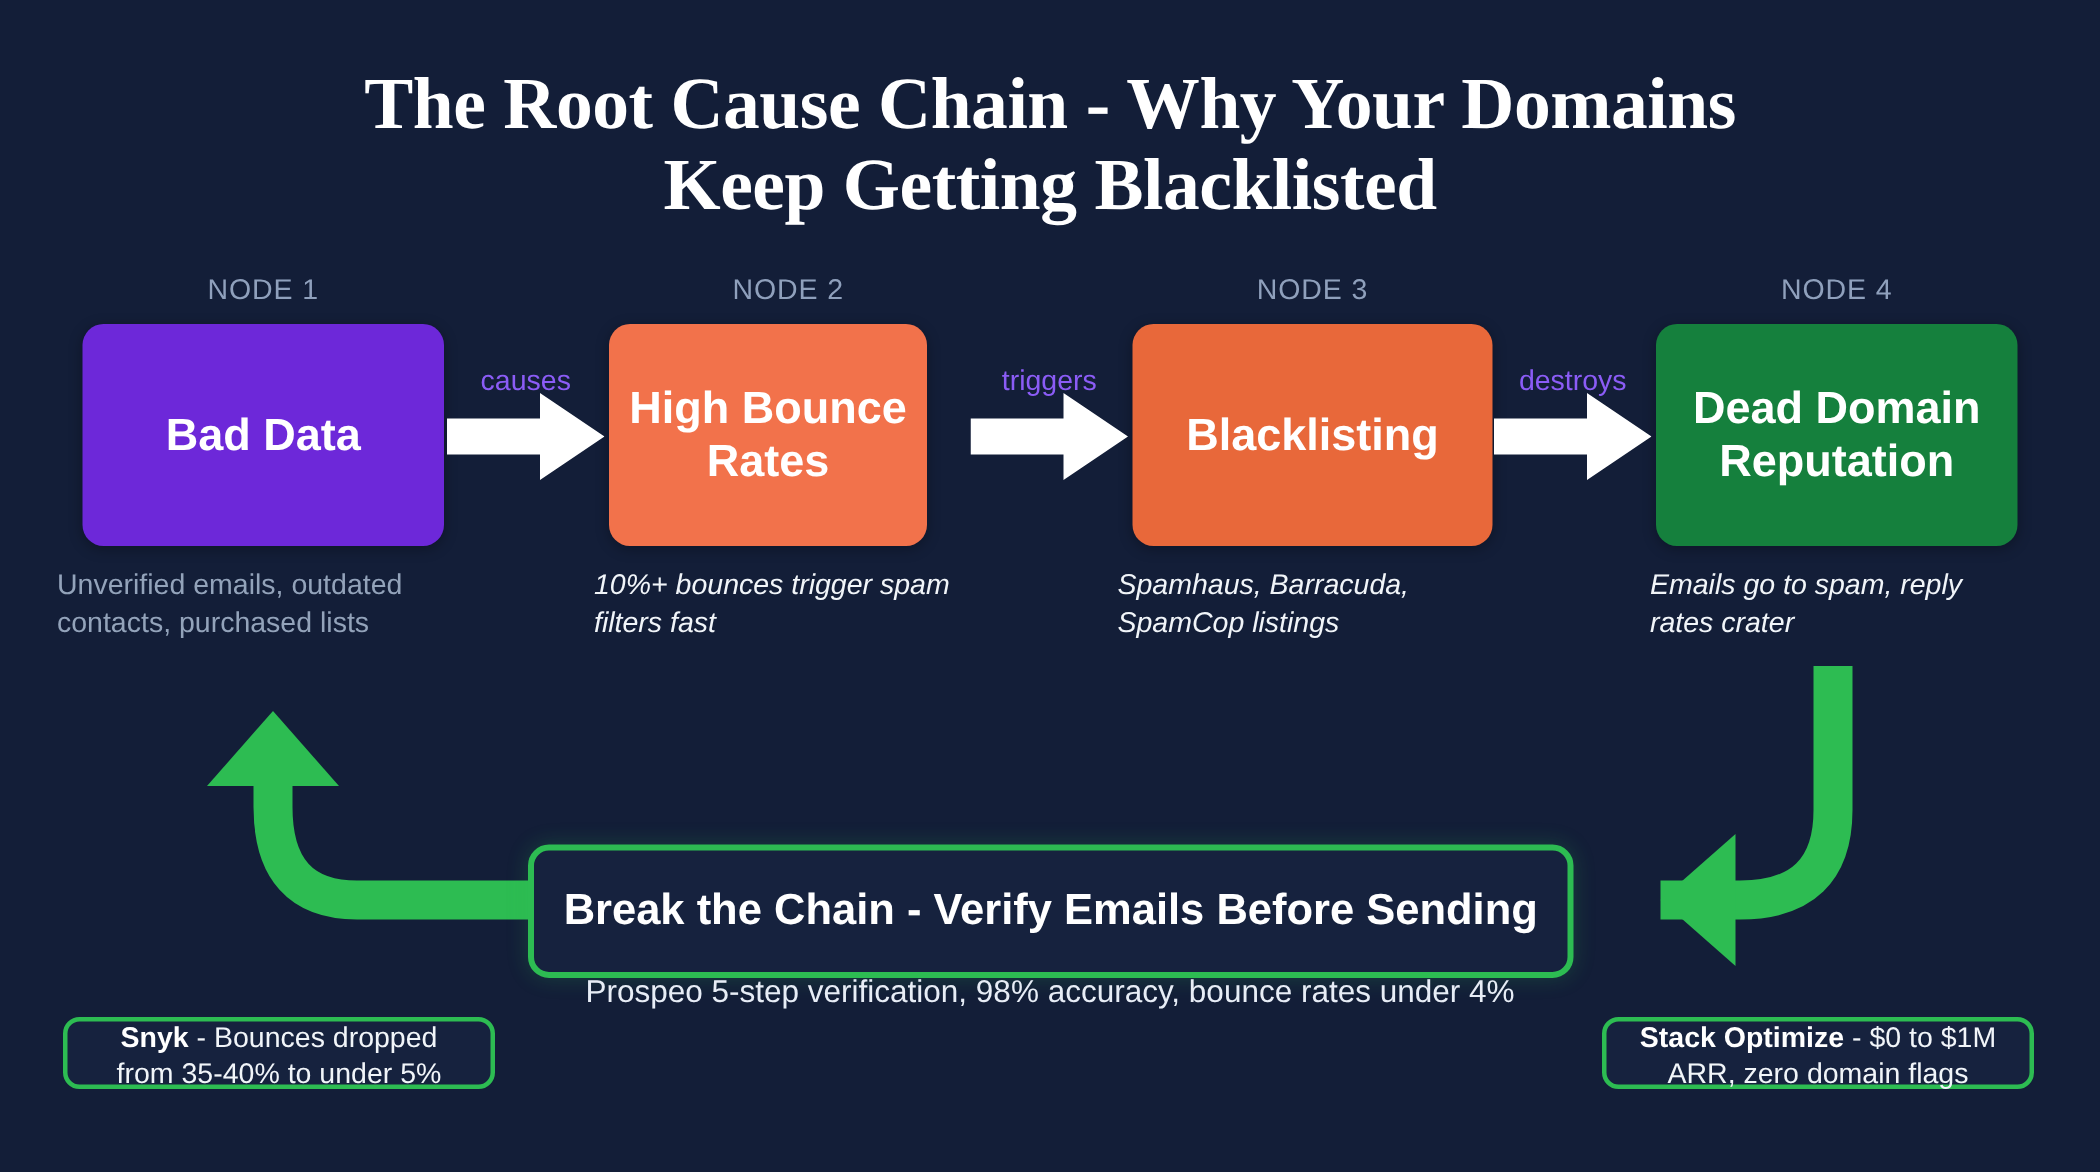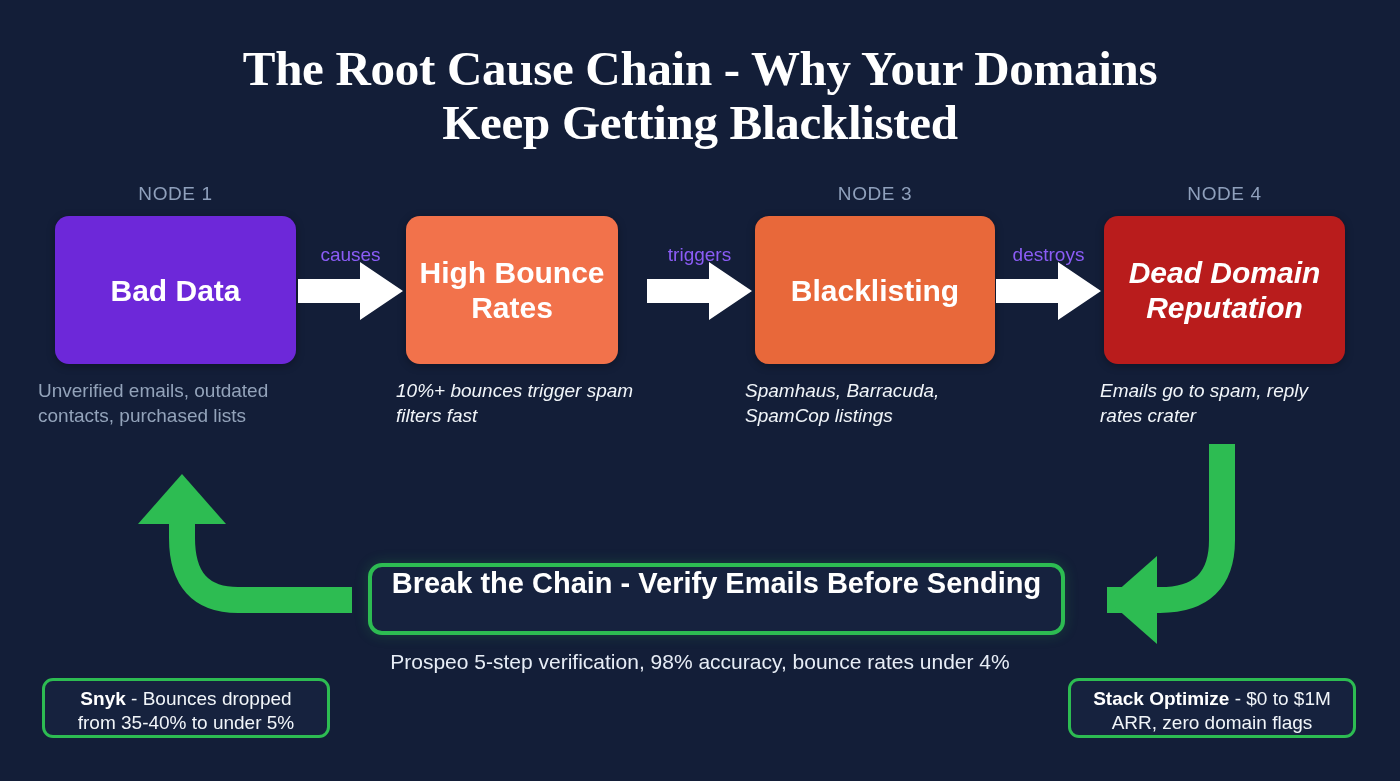--- a/index.html
+++ b/index.html
@@ -60,72 +60,73 @@
   .conn svg { position:absolute; left:0; top:34px; }
   .c1 { left:298px; }
   .c2 { left:647px; }
   .c3 { left:996px; }
 
   
   .fb-arrow { position:absolute; left:0; top:0; pointer-events:none; }
 
   
   .banner {
-    position:absolute; left:368px; top:563px;
-    width:697px; height:72px;
+    position:absolute; left:352px; top:563px;
+    width:697px; height:89px;
     border:4px solid #2DBC52; border-radius:14px;
     background:#16223E;
-    display:flex; justify-content:center;
+    display:flex; align-items:center; justify-content:center;
     color:#FFFFFF; font-size:29px; font-weight:bold;
     box-shadow:0 0 14px rgba(45,188,82,0.22);
   }
 
   
   .banner-sub {
     position:absolute; left:0; top:650px; width:1400px;
     text-align:center; color:#E7EDF6; font-size:21px;
   }
 
   
   .proof {
-    position:absolute; top:678px; height:60px;
+    position:absolute; top:678px; height:48px;
     border:3px solid #2DBC52; border-radius:11px;
     background:#16223E;
-    display:flex; align-items:flex-end; justify-content:center;
+    display:flex; align-items:flex-start; justify-content:center;
     color:#F1F5F9; font-size:19px; line-height:24px;
     text-align:center; padding:0 14px;
   }
   .proof b { font-weight:bold; color:#FFFFFF; }
   .proof-left  { left:42px;   width:288px; }
   .proof-right { left:1068px; width:288px; }
 </style>
 </head>
 <body>
 
 <div class="stage">
 
   <div class="title">
     <span>The Root Cause Chain - Why Your Domains</span>
     <span>Keep Getting Blacklisted</span>
   </div>
 
   <div class="node-label" style="left:55px;width:241px;">NODE 1</div>
+  <div class="node-label" style="left:406px;width:239px;">NODE 2</div>
   <div class="node-label" style="left:755px;width:240px;">NODE 3</div>
   <div class="node-label" style="left:1104px;width:241px;">NODE 4</div>
 
   <div class="node-box n1" style="background: #6d28d9;">
       <span>Bad Data</span>
     </div>
   <div class="node-box n2" style="background: rgb(242, 114, 75);">
       <span>High Bounce Rates</span>
     </div>
   <div class="node-box n3" style="background: rgb(232, 104, 58);">
       <span>Blacklisting</span>
     </div>
-  <div class="node-box n4" style="background: #b91c1c; font-style: italic;">
+  <div class="node-box n4" style="background: #15803d;">
       <span>Dead Domain Reputation</span>
     </div>
 
   <div class="node-cap cap-dim" style="left:38px;width:275px;">Unverified emails, outdated contacts, purchased lists</div>
   <div class="node-cap cap-bright" style="left:396px;width:259px;">10%+ bounces trigger spam filters fast</div>
   <div class="node-cap cap-bright" style="left:745px;width:260px;">Spamhaus, Barracuda, SpamCop listings</div>
   <div class="node-cap cap-bright" style="left:1100px;width:250px;">Emails go to spam, reply rates crater</div>
 
   <div class="conn c1">
     <div class="conn-label">causes</div>

